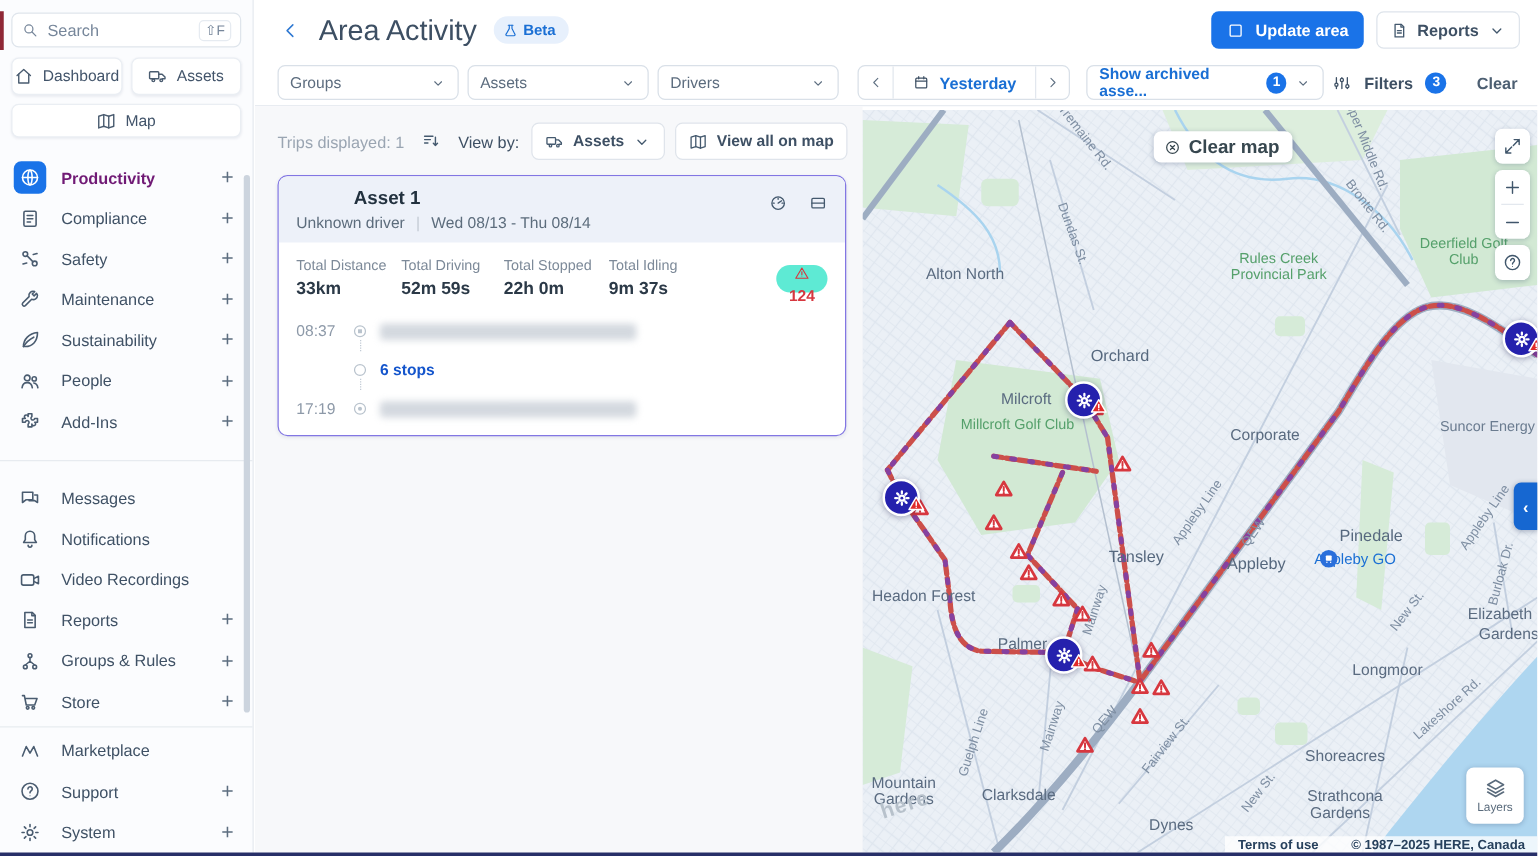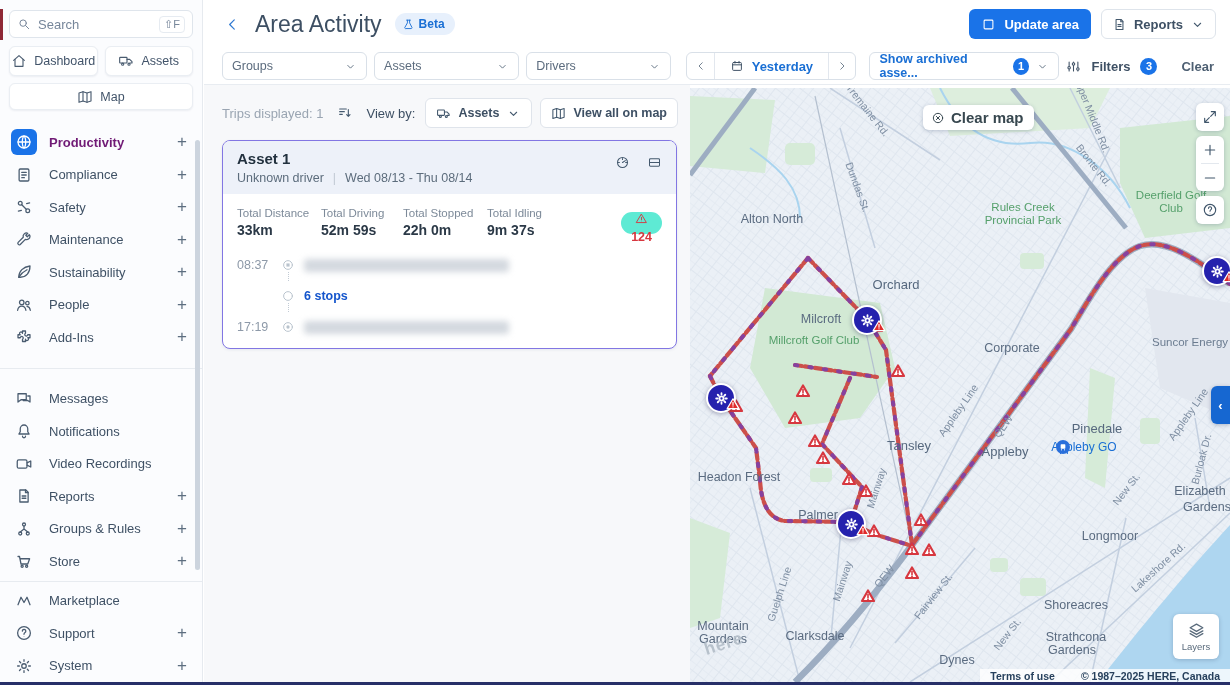--- a/index.html
+++ b/index.html
@@ -61,21 +61,21 @@
   .trips-toolbar{display:flex;align-items:center;gap:8px;}
   .muted{color:#9aa5b2;font-size:13px;}
   .tb-right{margin-left:auto;display:flex;align-items:center;gap:8px;}
   .sort-ic{font-size:16px;color:#44596e;margin-right:6px;cursor:pointer;display:flex;}
   .viewby{font-size:13px;color:#3e5064;margin-right:2px;}
   .tool-btn{height:30px;background:#fff;border:1px solid #dfe4eb;border-radius:6px;display:flex;align-items:center;gap:7px;padding:0 10px;font-size:12.5px;color:#3e5064;font-weight:bold;cursor:pointer;}
   .tool-btn .i{font-size:15px;color:#44596e;}
 
   .card{margin-top:12px;background:#fff;border:1.5px solid #8276e3;border-radius:8px;overflow:hidden;box-shadow:0 1px 3px rgba(30,50,90,.08);width:455px;cursor:pointer;}
   .card-head{background:#edf1f9;padding:9px 14px 9px;position:relative;}
-  .card-title{font-size:15px;font-weight:bold;color:#22313f;}
+  .card-title{font-size:15px;font-weight:bold;color:#22313f;margin-left:46px;}
   .card-sub{font-size:12.5px;color:#5c6c7c;margin-top:4px;display:flex;gap:9px;align-items:center;}
   .vbar{color:#c2cad4;}
   .card-icons{position:absolute;right:14px;top:14px;display:flex;gap:17px;color:#44596e;font-size:15px;}
   .card-icons .i{cursor:pointer;}
   .stats{display:flex;padding:13px 14px 8px;align-items:center;}
   .stat{width:82px;}
   .stat.w{width:84px;}
   .stat-label{font-size:11.5px;color:#7d8a99;}
   .stat-value{font-size:14px;font-weight:bold;color:#2b3947;margin-top:3px;}
   .warn-badge{margin-left:auto;background:#5eead4;color:#d7373f;border-radius:12px;height:22px;display:flex;align-items:center;gap:5px;padding:0 10px;font-size:12.5px;font-weight:bold;flex-direction:column;}
@@ -737,21 +737,21 @@
       <span class="mlabel area" style="left: 128px; top: 427px;">Palmer</span>
       <span class="mlabel road" style="left: 186px; top: 400px; transform: translate(-50%, -50%) rotate(-72deg);">Mainway</span>
       <span class="mlabel road" style="left: 152px; top: 493px; transform: translate(-50%, -50%) rotate(-72deg);">Mainway</span>
       <span class="mlabel road" style="left: 89px; top: 506px; transform: translate(-50%, -50%) rotate(-72deg);">Guelph Line</span>
       <span class="mlabel road" style="left: 194px; top: 488px; transform: translate(-50%, -50%) rotate(-50deg);">QEW</span>
       <span class="mlabel road" style="left: 313px; top: 338px; transform: translate(-50%, -50%) rotate(-55deg);">QEW</span>
       <span class="mlabel area" style="left: 33px; top: 538px;">Mountain</span>
       <span class="mlabel area" style="left: 33px; top: 551px;">Gardens</span>
       <span class="mlabel area" style="left: 125px; top: 548px;">Clarksdale</span>
       <span class="mlabel road" style="left: 243px; top: 508px; transform: translate(-50%, -50%) rotate(-52deg);">Fairview St.</span>
-      <span class="mlabel area" style="left: 247px; top: 572px; margin-left: 20px;">Dynes</span>
+      <span class="mlabel area" style="left: 247px; top: 572px;">Dynes</span>
       <span class="mlabel area" style="left: 420px; top: 448px;">Longmoor</span>
       <span class="mlabel area" style="left: 510px; top: 403px;">Elizabeth</span>
       <span class="mlabel area" style="left: 517px; top: 419px;">Gardens</span>
       <span class="mlabel area" style="left: 386px; top: 517px;">Shoreacres</span>
       <span class="mlabel area" style="left: 386px; top: 549px;">Strathcona</span>
       <span class="mlabel area" style="left: 382px; top: 562px;">Gardens</span>
       <span class="mlabel road" style="left: 317px; top: 546px; transform: translate(-50%, -50%) rotate(-52deg);">New St.</span>
       <span class="mlabel road" style="left: 436px; top: 401px; transform: translate(-50%, -50%) rotate(-52deg);">New St.</span>
       <span class="mlabel road" style="left: 511px; top: 371px; transform: translate(-50%, -50%) rotate(-75deg);">Burloak Dr.</span>
       <span class="mlabel road" style="left: 468px; top: 479px; transform: translate(-50%, -50%) rotate(-42deg);">Lakeshore Rd.</span>

